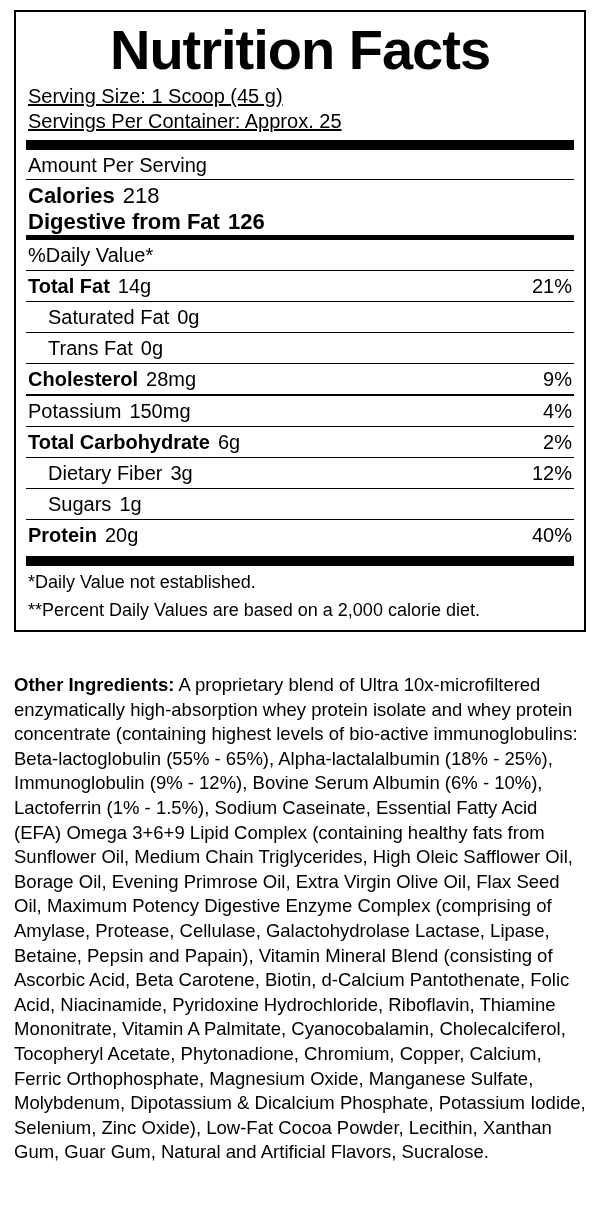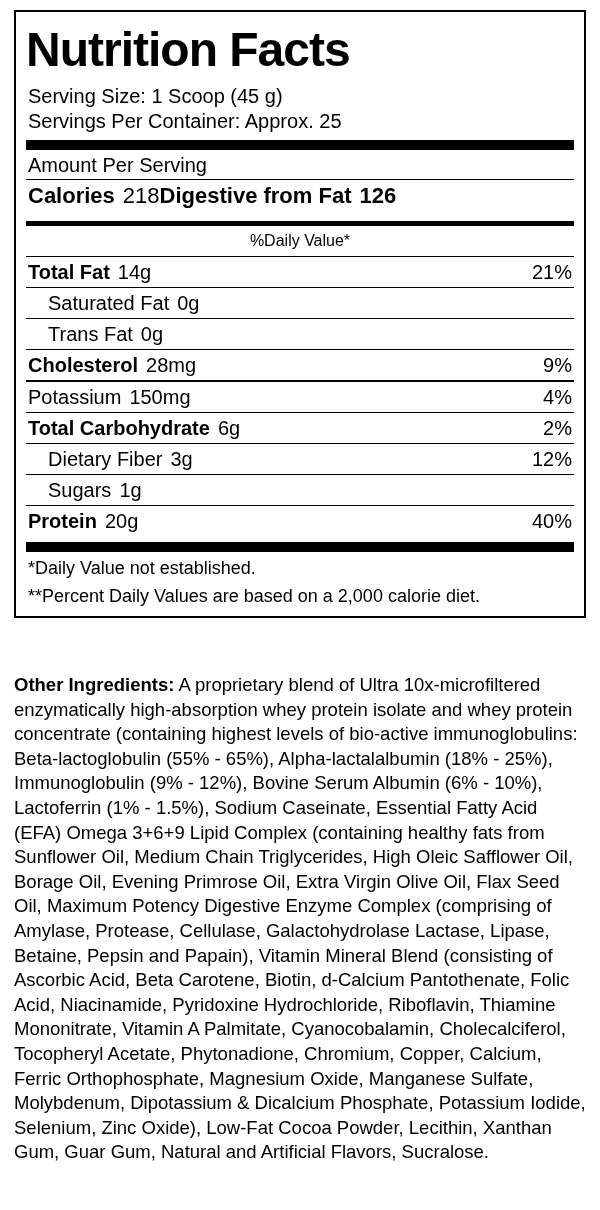--- a/index.html
+++ b/index.html
@@ -23,31 +23,32 @@
     border: 2px solid #000000;
     background: #ffffff;
     padding: 0;
   }
   .inner {
     padding: 6px 10px 8px 10px;
   }
   .title {
     font-family: "Liberation Sans", sans-serif;
     font-weight: bold;
-    font-size: 48px;
+    font-size: 56px;
     line-height: 60px;
     letter-spacing: -1px;
-    text-align: left;
+    text-align: center;
     margin: 2px 0 4px 0;
     white-space: nowrap;
   }
   .serving-line {
     font-size: 20px;
     line-height: 25px;
     margin-left: 2px;
+    text-decoration: underline;
   }
   .rule-thick {
     border-top: 10px solid #000000;
     margin: 6px 0 0 0;
   }
   .rule-med {
     border-top: 5px solid #000000;
     margin: 0;
   }
   .rule-thin {
@@ -64,30 +65,31 @@
   }
   .row .left { text-align: left; }
   .row .right { text-align: right; }
   .amount-row {
     font-size: 20px;
     line-height: 24px;
     padding: 3px 2px 2px 2px;
   }
   .cal-row {
     display: flex;
-    justify-content: flex-start;
+    justify-content: flex-end;
     align-items: baseline;
     font-size: 22px;
     line-height: 26px;
-    padding: 3px 2px 12px 2px;
+    padding: 3px 2px 0 2px;
+    flex-direction: column;
   }
   .bold { font-weight: bold; }
   .dv-row {
-    text-align: center;
-    font-size: 16px;
+    text-align: left;
+    font-size: 20px;
     line-height: 24px;
     padding: 3px 2px 3px 2px;
   }
   .indent { padding-left: 20px; }
   .num-gap { padding-left: 8px; }
   .footnote {
     font-size: 18px;
     line-height: 24px;
     padding: 4px 2px 0 2px;
   }

